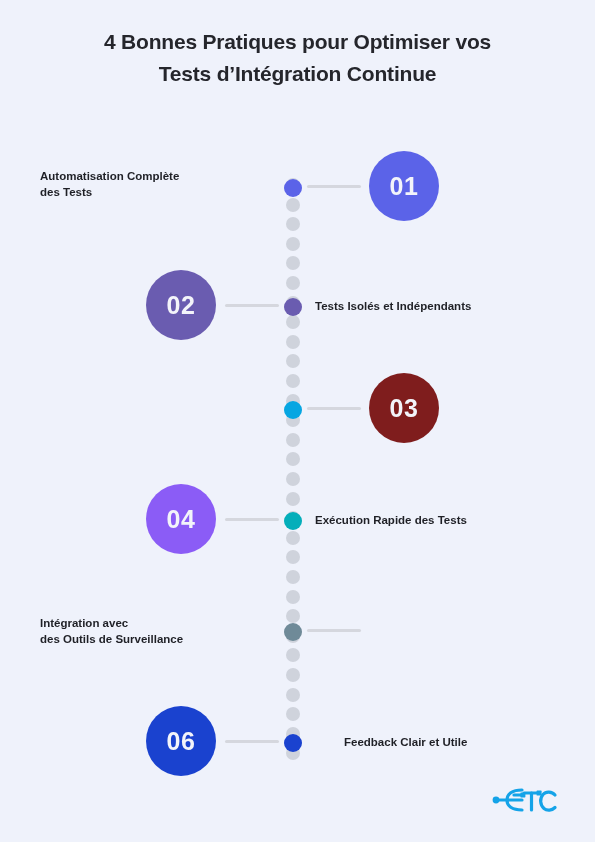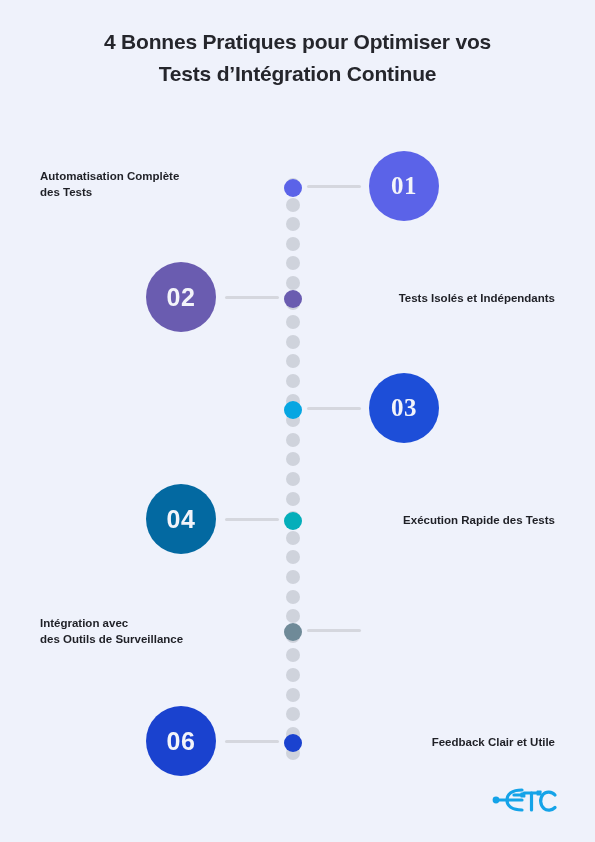--- a/index.html
+++ b/index.html
@@ -73,21 +73,21 @@
     height: 70px;
     border-radius: 50%;
     display: flex;
     align-items: center;
     justify-content: center;
     font-size: 25px;
     font-weight: bold;
     color: #f3f4fa;
     letter-spacing: 0.5px;
   }
-  .row.right .num-circle { left: 369px; font-family: Liberation Serif, serif; }
+  .row.right .num-circle { left: 369px; }
   .row.left  .num-circle { left: 146px; }
 
   
   .connector {
     position: absolute;
     top: 34px;
     height: 3px;
     background: #d5d7de;
     border-radius: 2px;
   }
@@ -98,21 +98,21 @@
   .label {
     position: absolute;
     top: 17px;
     font-size: 11.5px;
     font-weight: bold;
     line-height: 16px;
     color: #1f2026;
     width: 240px;
   }
   .row.right .label { left: 40px; text-align: left; }
-  .row.left  .label { left: 315px; text-align: right; }
+  .row.left  .label { left: 315px; text-align: left; }
 
   
   .accent-dot {
     position: absolute;
     left: 284px;
     top: 28px;
     width: 18px;
     height: 18px;
     border-radius: 50%;
   }
@@ -169,47 +169,47 @@
       <div class="spine-dot" style="top: 568.4px; background: rgb(207, 211, 220);"></div>
     </div>
 
   <div id="rows">
       <div class="row right" style="top: 151px;">
         <div class="num-circle" style="background: rgb(91, 99, 232);">01</div>
         <div class="connector" style="background: rgb(213, 215, 222);"></div>
         <div class="accent-dot" style="background: rgb(91, 99, 232);"></div>
         <div class="label" style="top: 17px;"><span>Automatisation Complète</span><br><span>des Tests</span></div>
       </div>
-      <div class="row left" style="top: 262px;">
+      <div class="row left" style="top: 270px;">
         <div class="num-circle" style="background: rgb(106, 92, 176);">02</div>
         <div class="connector" style="background: rgb(213, 215, 222);"></div>
         <div class="accent-dot" style="background: rgb(106, 92, 176);"></div>
         <div class="label" style="top: 28px;"><span>Tests Isolés et Indépendants</span></div>
       </div>
       <div class="row right" style="top: 373px;">
-        <div class="num-circle" style="background: #1d4ed8;">03</div>
+        <div class="num-circle" style="background: #7f1d1d;">03</div>
         <div class="connector" style="background: rgb(213, 215, 222);"></div>
         <div class="accent-dot" style="background: rgb(6, 166, 226);"></div>
       </div>
       <div class="row left" style="top: 484px;">
-        <div class="num-circle" style="background: #0369a1;">04</div>
+        <div class="num-circle" style="background: #8b5cf6;">04</div>
         <div class="connector" style="background: rgb(213, 215, 222);"></div>
         <div class="accent-dot" style="background: rgb(4, 174, 186);"></div>
         <div class="label" style="top: 28px;"><span>Exécution Rapide des Tests</span></div>
       </div>
       <div class="row right" style="top: 595px;">
         <div class="connector" style="background: rgb(213, 215, 222);"></div>
         <div class="accent-dot" style="background: rgb(111, 138, 152);"></div>
         <div class="label" style="top: 20px;"><span>Intégration avec</span><br><span>des Outils de Surveillance</span></div>
       </div>
       <div class="row left" style="top: 706px;">
         <div class="num-circle" style="background: rgb(26, 66, 207);">06</div>
         <div class="connector" style="background: rgb(213, 215, 222);"></div>
         <div class="accent-dot" style="background: rgb(26, 66, 207);"></div>
-        <div class="label" style="top: 28px;"><span>Feedback Clair et Utile</span></div>
+        <div class="label" style="top: 28px; margin-left: 29px;"><span>Feedback Clair et Utile</span></div>
       </div>
     </div>
 
 </div>
 
 <div class="logo">
   <svg viewBox="0 0 68 34" width="68" height="34" aria-hidden="true">
     <g fill="none" stroke="#14a3e8" stroke-width="3.2" stroke-linecap="round" stroke-linejoin="round">
 
       <path d="M4 17 H16"></path>

